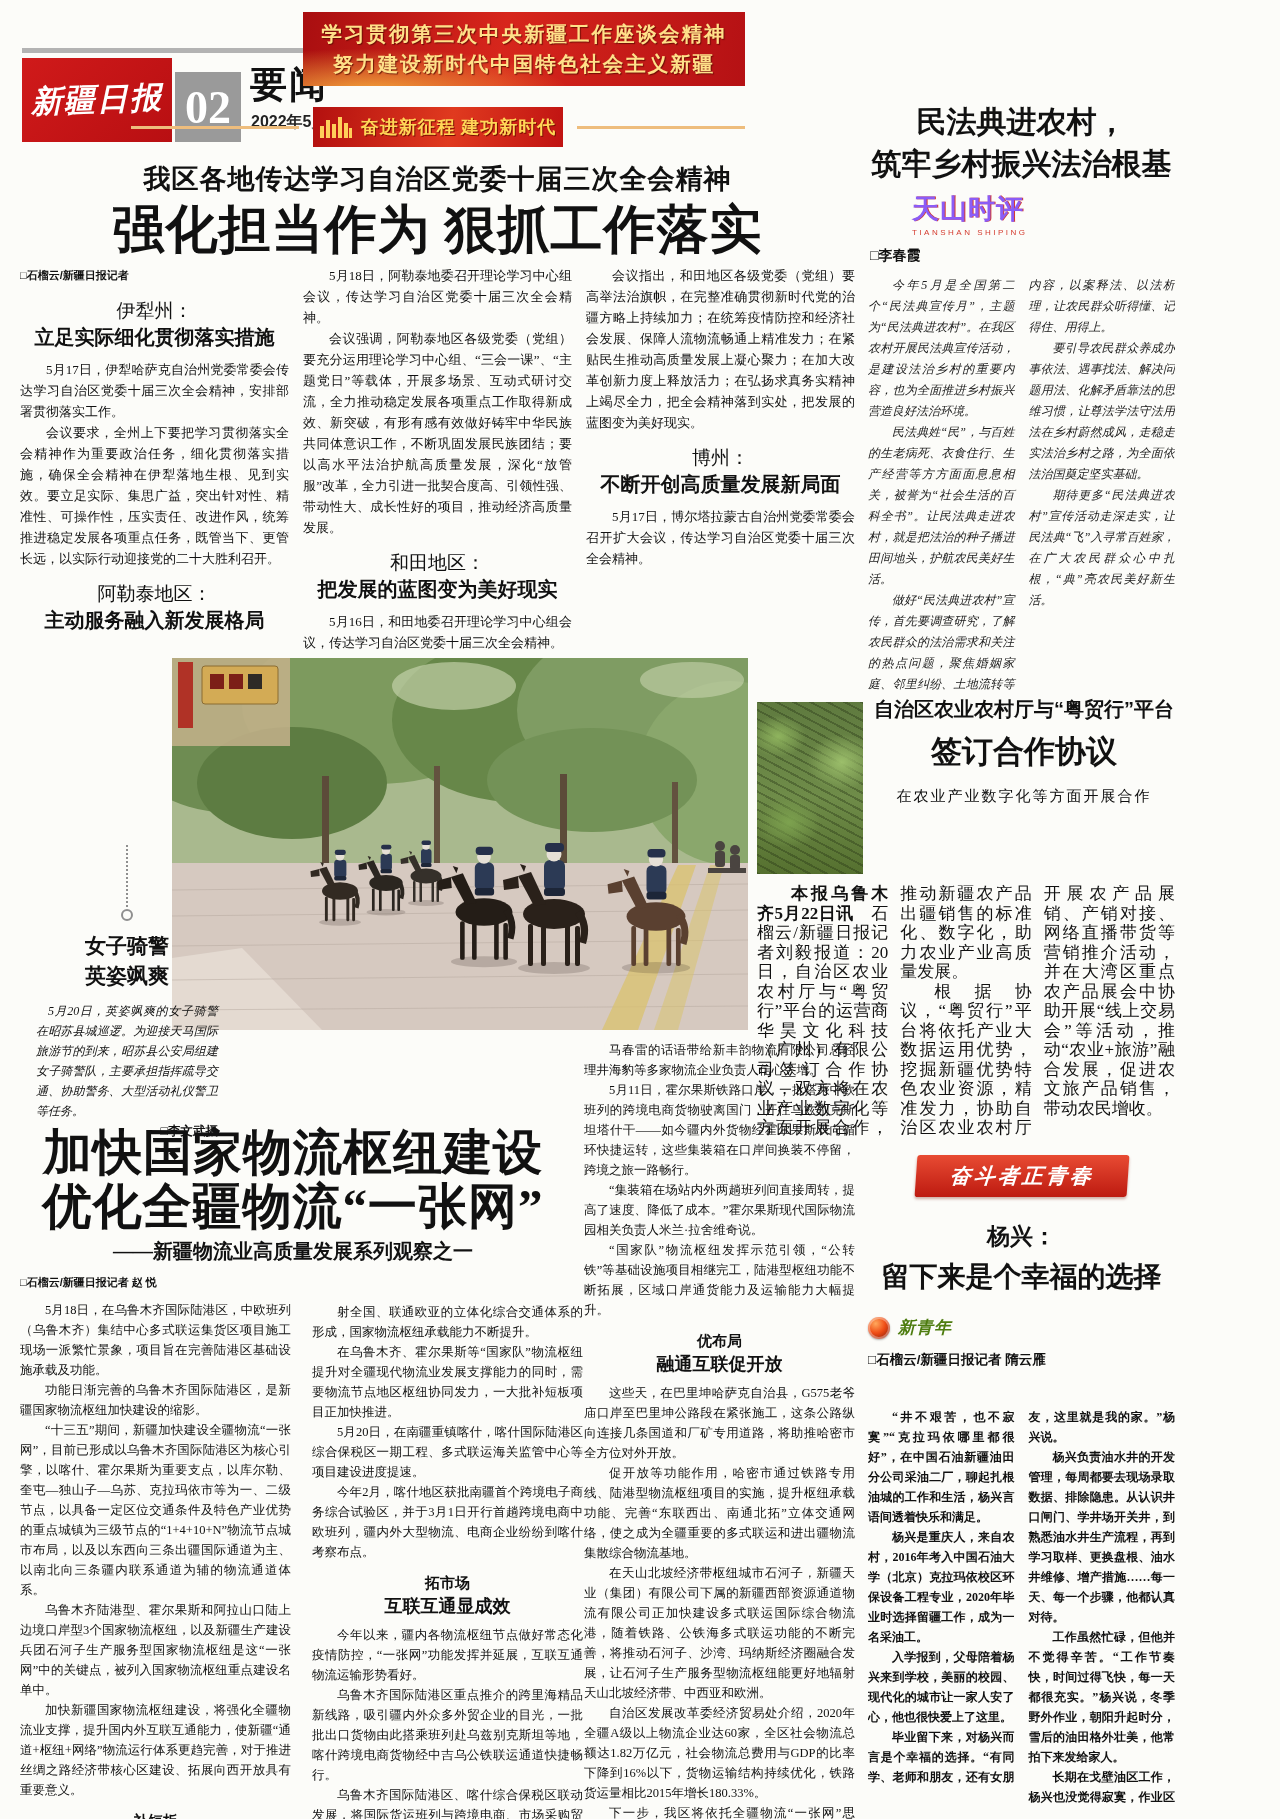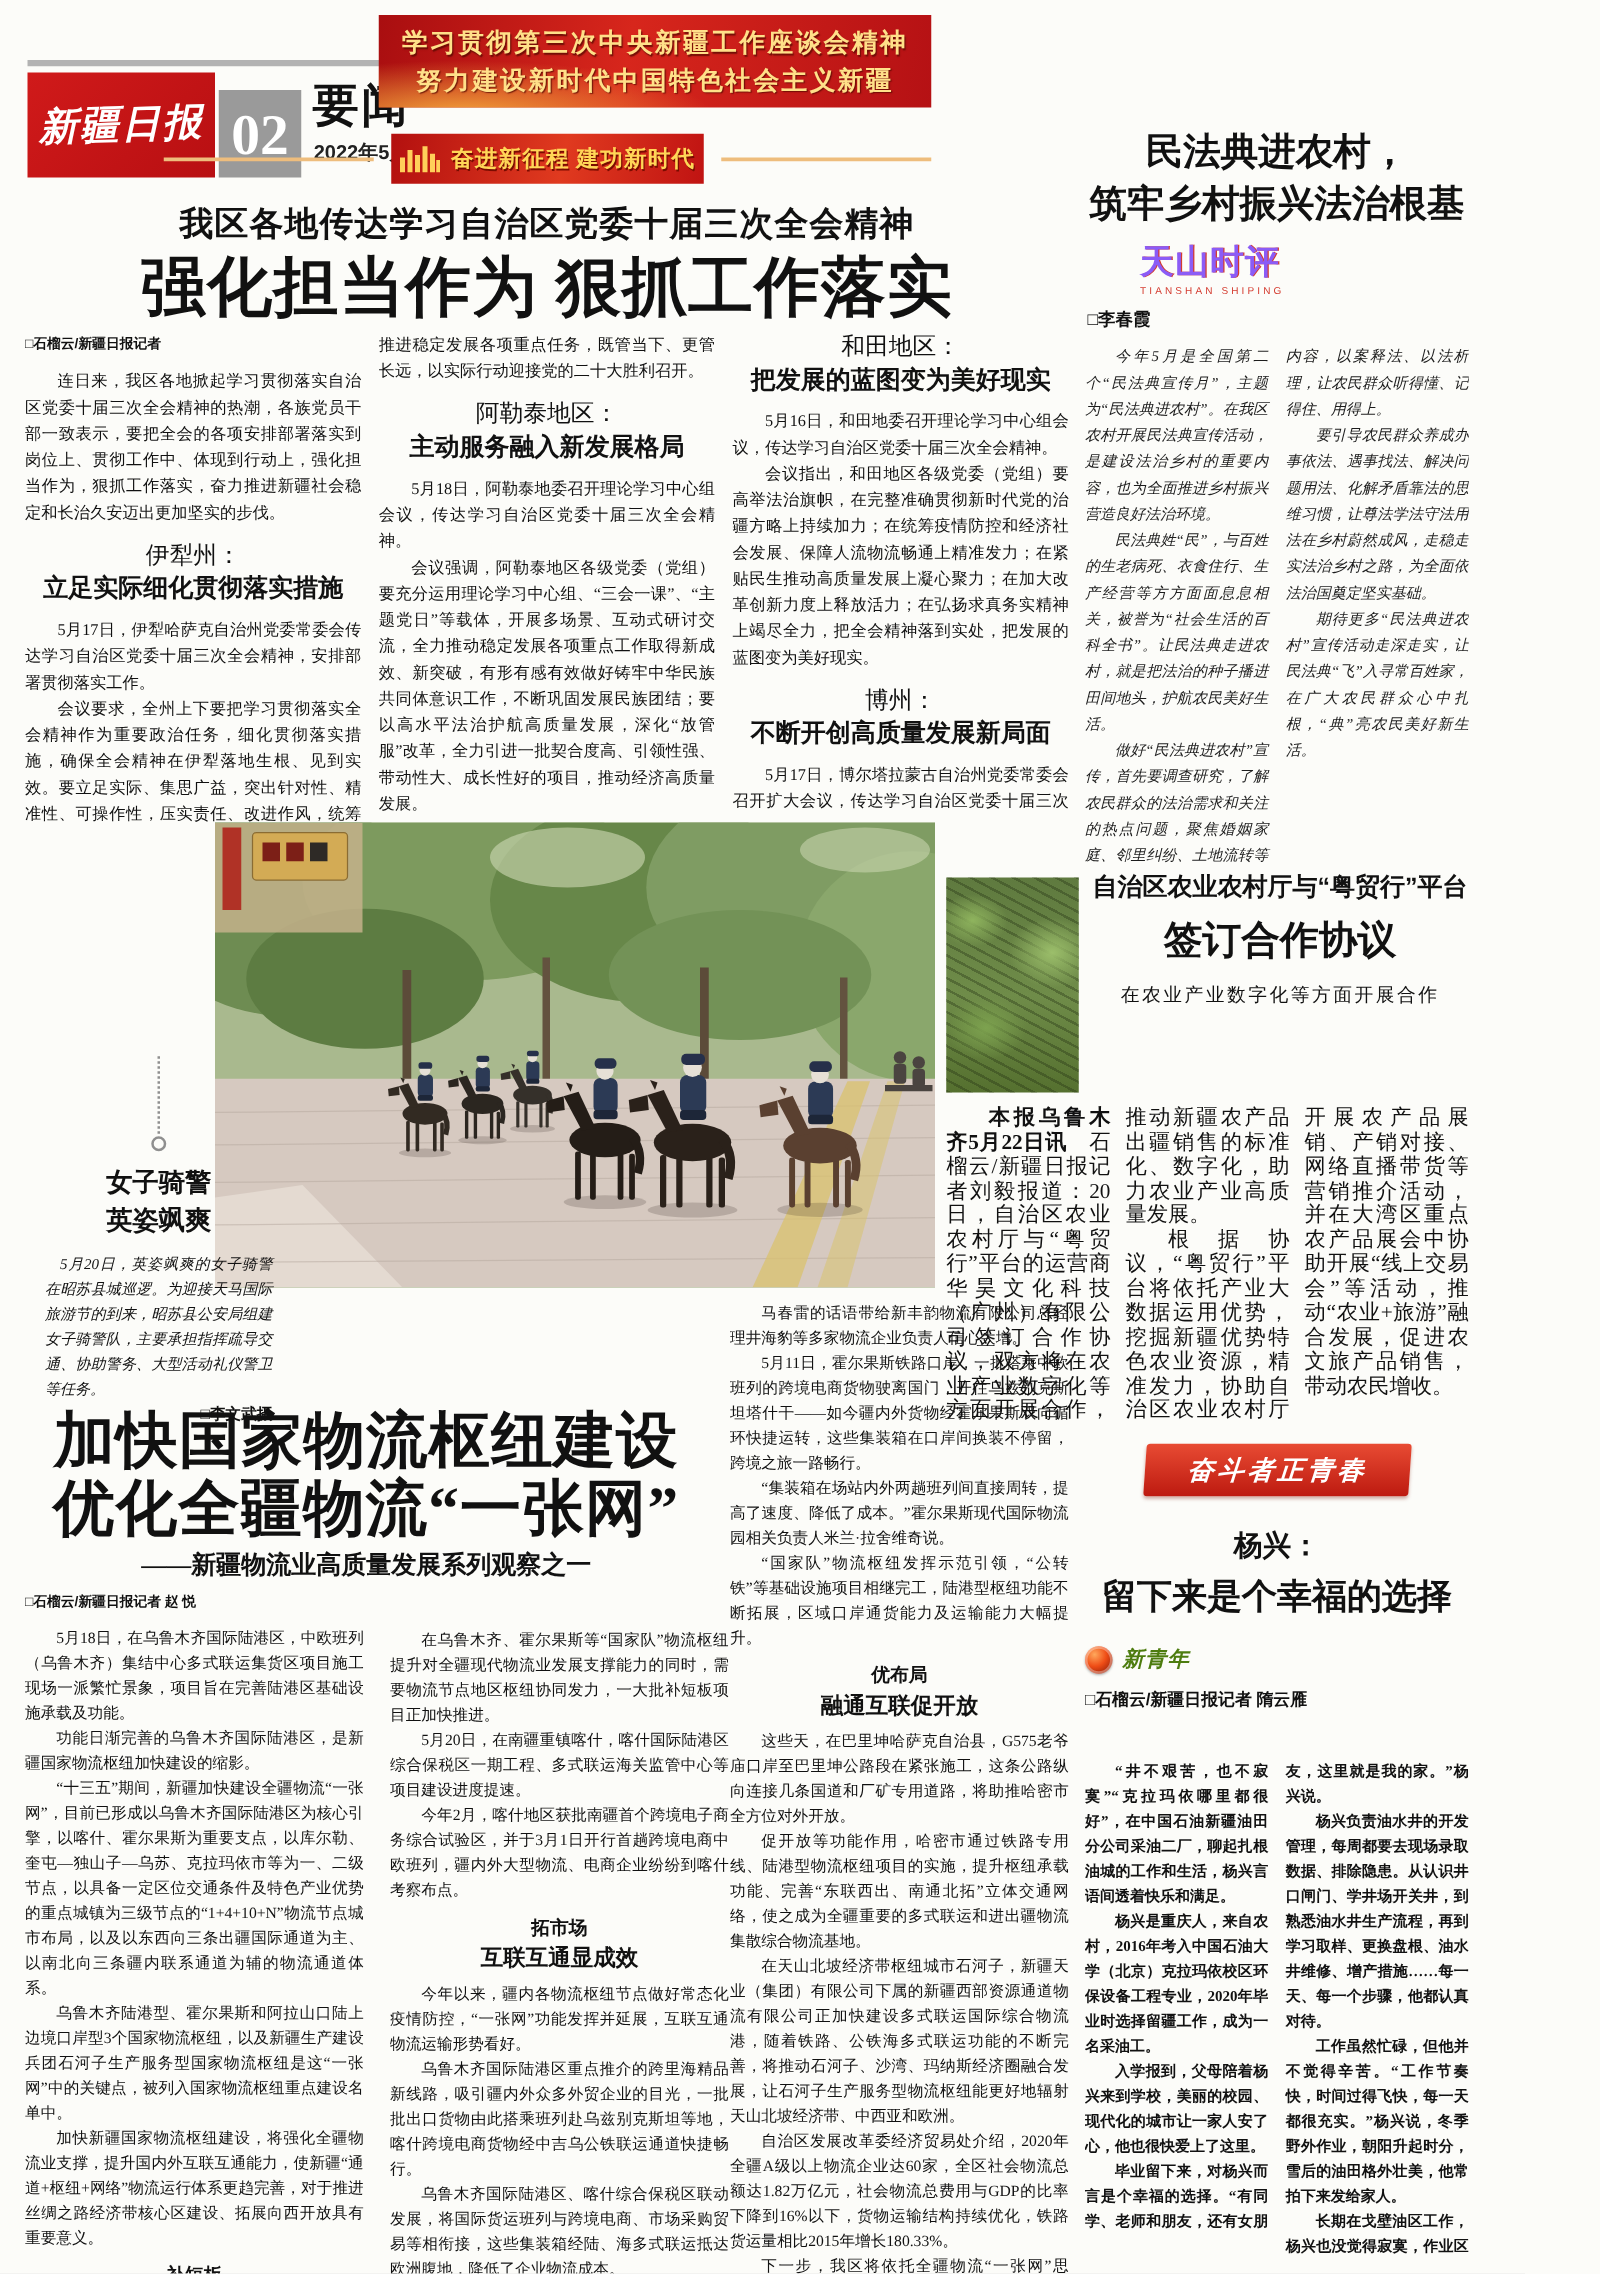--- a/index.html
+++ b/index.html
@@ -150,21 +150,20 @@
             </g>
         </svg>
         <span>奋进新征程  建功新时代</span>
       </div>
       <div class="decor-line"></div>
     </div>
     <div id="lead-kicker">我区各地传达学习自治区党委十届三次全会精神</div>
     <h1 id="lead-headline" style="margin:0">强化担当作为 狠抓工作落实</h1>
     <div id="lead-body">
         <div class="inline-byline">□石榴云/新疆日报记者</div>
-        <p class="para">连日来，我区各地掀起学习贯彻落实自治区党委十届三次全会精神的热潮，各族党员干部一致表示，要把全会的各项安排部署落实到岗位上、贯彻工作中、体现到行动上，强化担当作为，狠抓工作落实，奋力推进新疆社会稳定和长治久安迈出更加坚实的步伐。</p>
         <div class="subhead">
           <div class="subhead-pre">伊犁州：</div>
           <div class="subhead-main">立足实际细化贯彻落实措施</div>
         </div>
         <p class="para">5月17日，伊犁哈萨克自治州党委常委会传达学习自治区党委十届三次全会精神，安排部署贯彻落实工作。</p>
         <p class="para">会议要求，全州上下要把学习贯彻落实全会精神作为重要政治任务，细化贯彻落实措施，确保全会精神在伊犁落地生根、见到实效。要立足实际、集思广益，突出针对性、精准性、可操作性，压实责任、改进作风，统筹推进稳定发展各项重点任务，既管当下、更管长远，以实际行动迎接党的二十大胜利召开。</p>
         <div class="subhead">
           <div class="subhead-pre">阿勒泰地区：</div>
           <div class="subhead-main">主动服务融入新发展格局</div>
         </div>
@@ -308,20 +307,21 @@
         <p class="para">5月18日，在乌鲁木齐国际陆港区，中欧班列（乌鲁木齐）集结中心多式联运集货区项目施工现场一派繁忙景象，项目旨在完善陆港区基础设施承载及功能。</p>
         <p class="para">功能日渐完善的乌鲁木齐国际陆港区，是新疆国家物流枢纽加快建设的缩影。</p>
         <p class="para">“十三五”期间，新疆加快建设全疆物流“一张网”，目前已形成以乌鲁木齐国际陆港区为核心引擎，以喀什、霍尔果斯为重要支点，以库尔勒、奎屯—独山子—乌苏、克拉玛依市等为一、二级节点，以具备一定区位交通条件及特色产业优势的重点城镇为三级节点的“1+4+10+N”物流节点城市布局，以及以东西向三条出疆国际通道为主、以南北向三条疆内联系通道为辅的物流通道体系。</p>
         <p class="para">乌鲁木齐陆港型、霍尔果斯和阿拉山口陆上边境口岸型3个国家物流枢纽，以及新疆生产建设兵团石河子生产服务型国家物流枢纽是这“一张网”中的关键点，被列入国家物流枢纽重点建设名单中。</p>
         <p class="para">加快新疆国家物流枢纽建设，将强化全疆物流业支撑，提升国内外互联互通能力，使新疆“通道+枢纽+网络”物流运行体系更趋完善，对于推进丝绸之路经济带核心区建设、拓展向西开放具有重要意义。</p>
         <div class="subhead">
           <div class="subhead-pre">补短板</div>
         </div>
       </div>
     <div class="logi-col" id="logi-col2">
+        <p class="para">射全国、联通欧亚的立体化综合交通体系的形成，国家物流枢纽承载能力不断提升。</p>
         <p class="para">在乌鲁木齐、霍尔果斯等“国家队”物流枢纽提升对全疆现代物流业发展支撑能力的同时，需要物流节点地区枢纽协同发力，一大批补短板项目正加快推进。</p>
         <p class="para">5月20日，在南疆重镇喀什，喀什国际陆港区综合保税区一期工程、多式联运海关监管中心等项目建设进度提速。</p>
         <p class="para">今年2月，喀什地区获批南疆首个跨境电子商务综合试验区，并于3月1日开行首趟跨境电商中欧班列，疆内外大型物流、电商企业纷纷到喀什考察布点。</p>
         <div class="subhead">
           <div class="subhead-pre">拓市场</div>
           <div class="subhead-main">互联互通显成效</div>
         </div>
         <p class="para">今年以来，疆内各物流枢纽节点做好常态化疫情防控，“一张网”功能发挥并延展，互联互通物流运输形势看好。</p>
         <p class="para">乌鲁木齐国际陆港区重点推介的跨里海精品新线路，吸引疆内外众多外贸企业的目光，一批批出口货物由此搭乘班列赴乌兹别克斯坦等地，喀什跨境电商货物经中吉乌公铁联运通道快捷畅行。</p>
         <p class="para">乌鲁木齐国际陆港区、喀什综合保税区联动发展，将国际货运班列与跨境电商、市场采购贸易等相衔接，这些集装箱经陆、海多式联运抵达欧洲腹地，降低了企业物流成本。</p>

